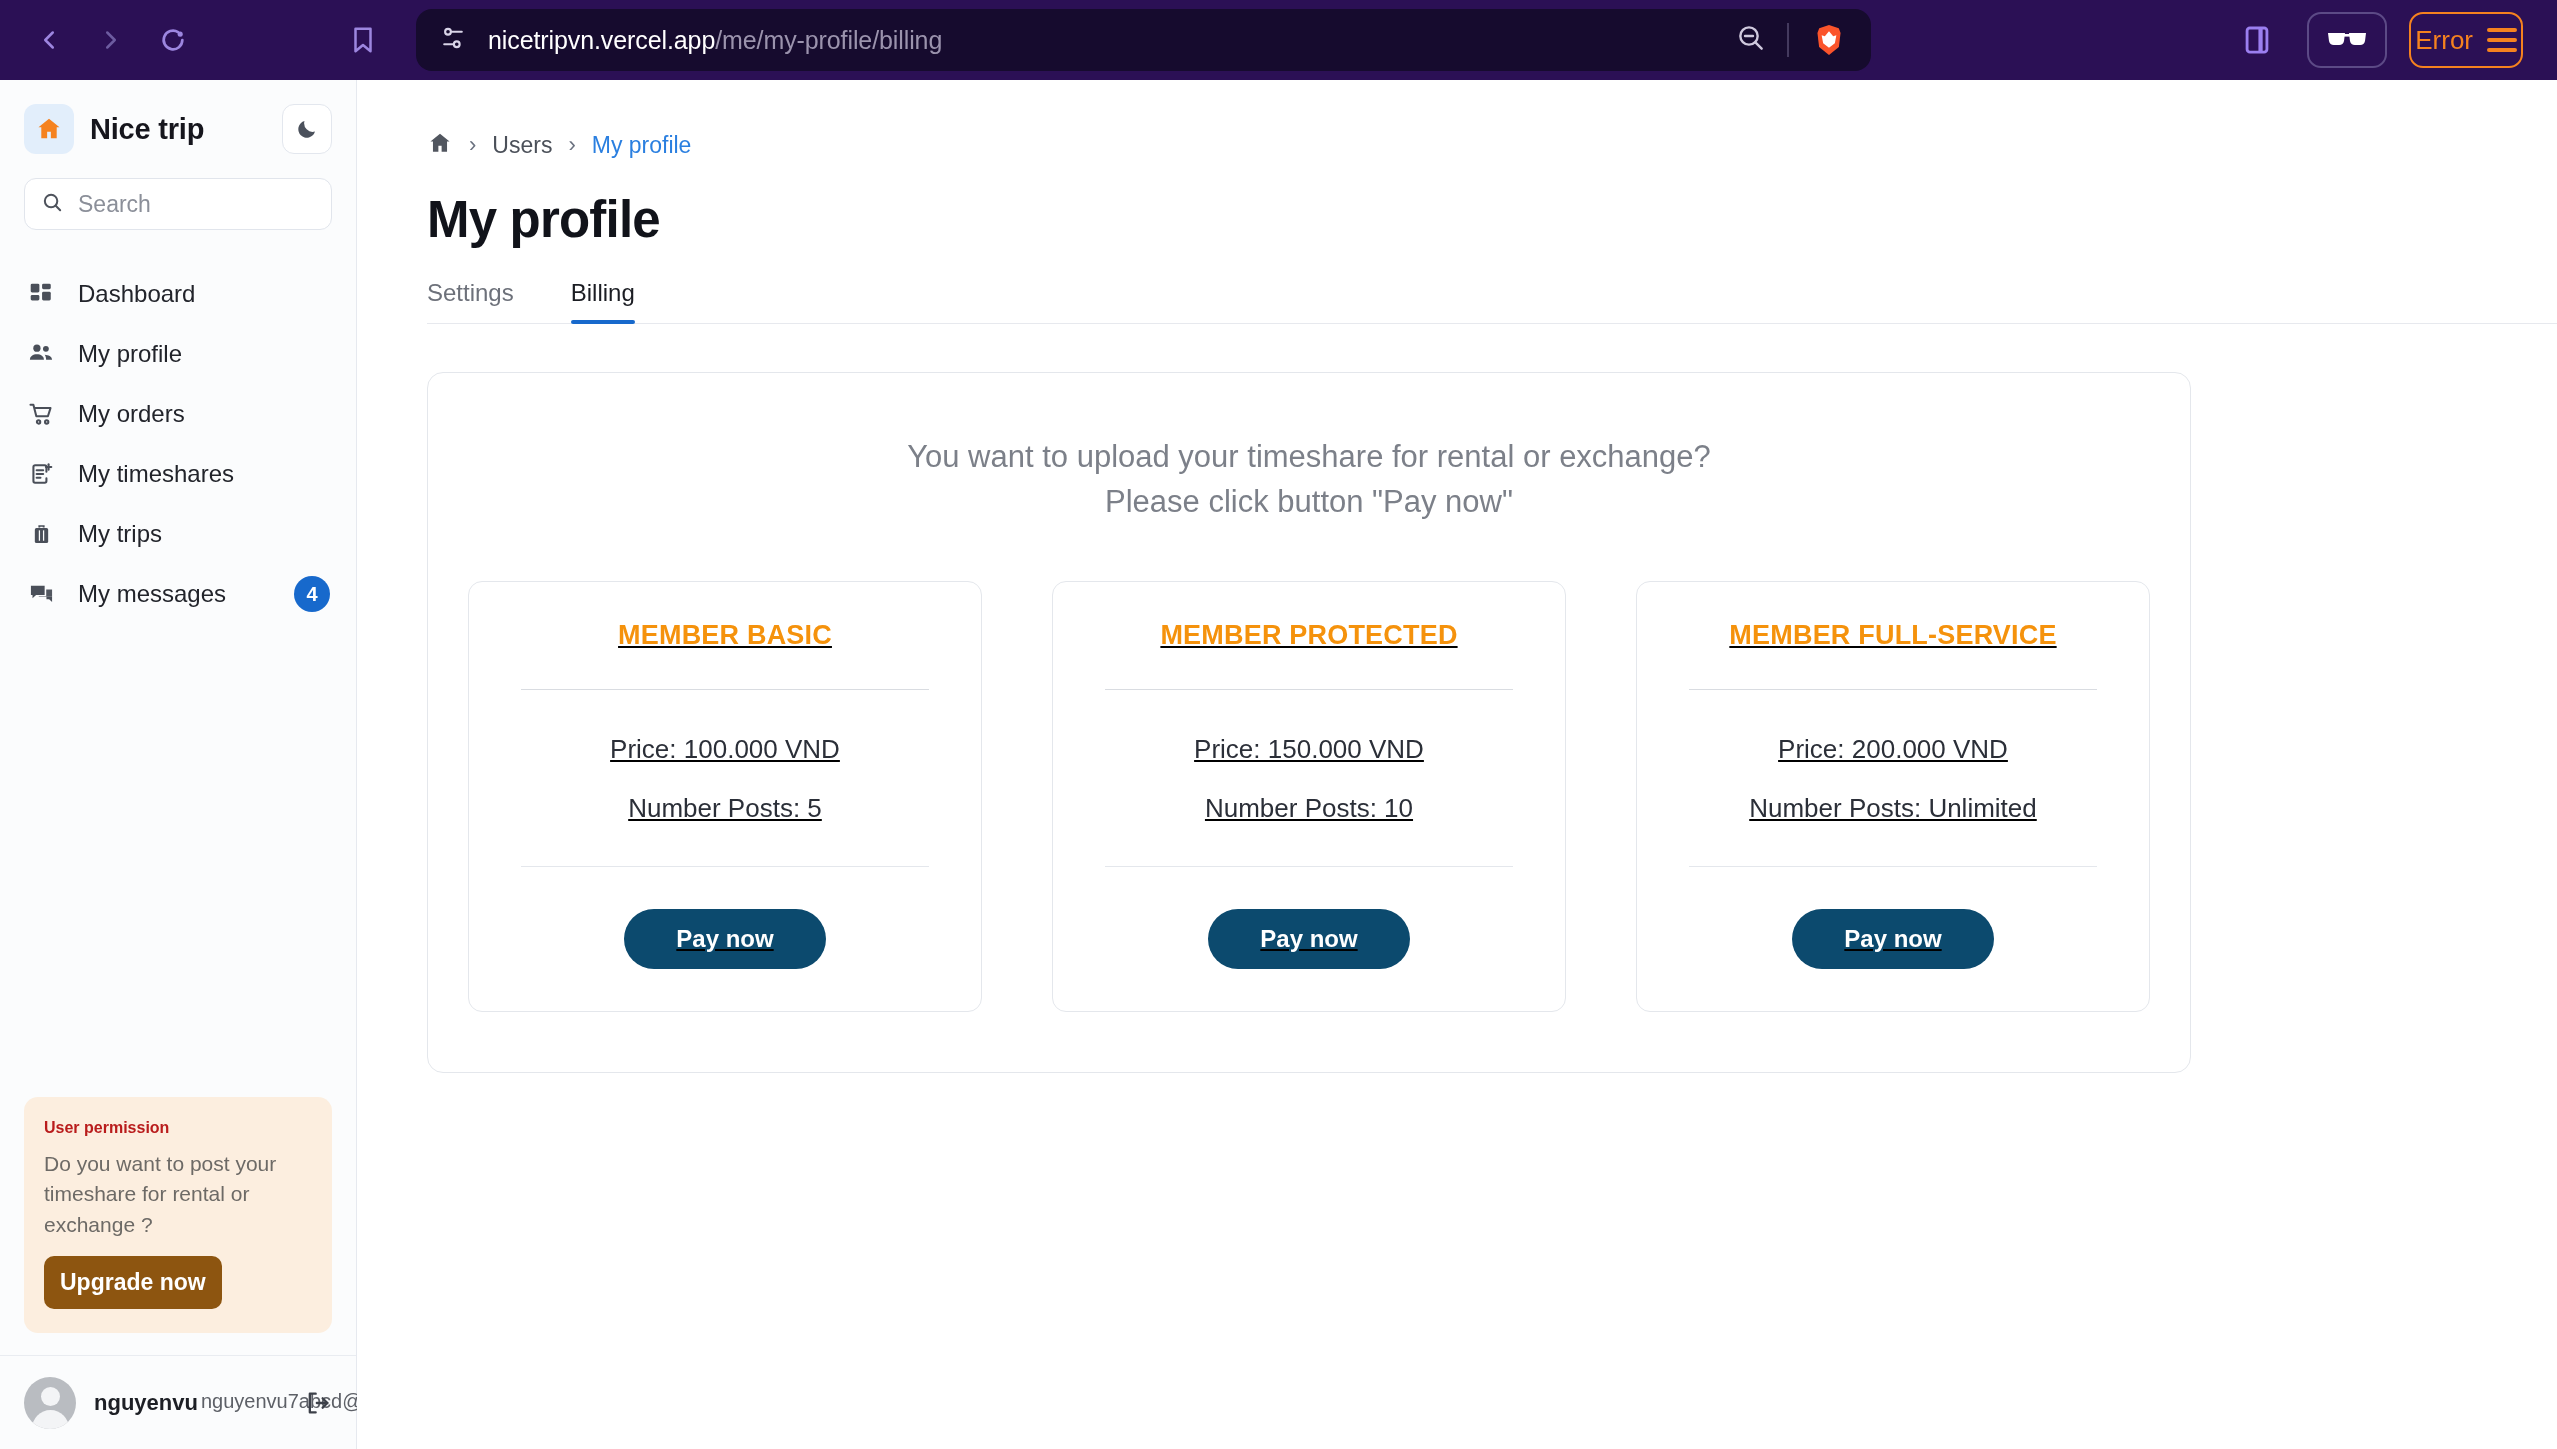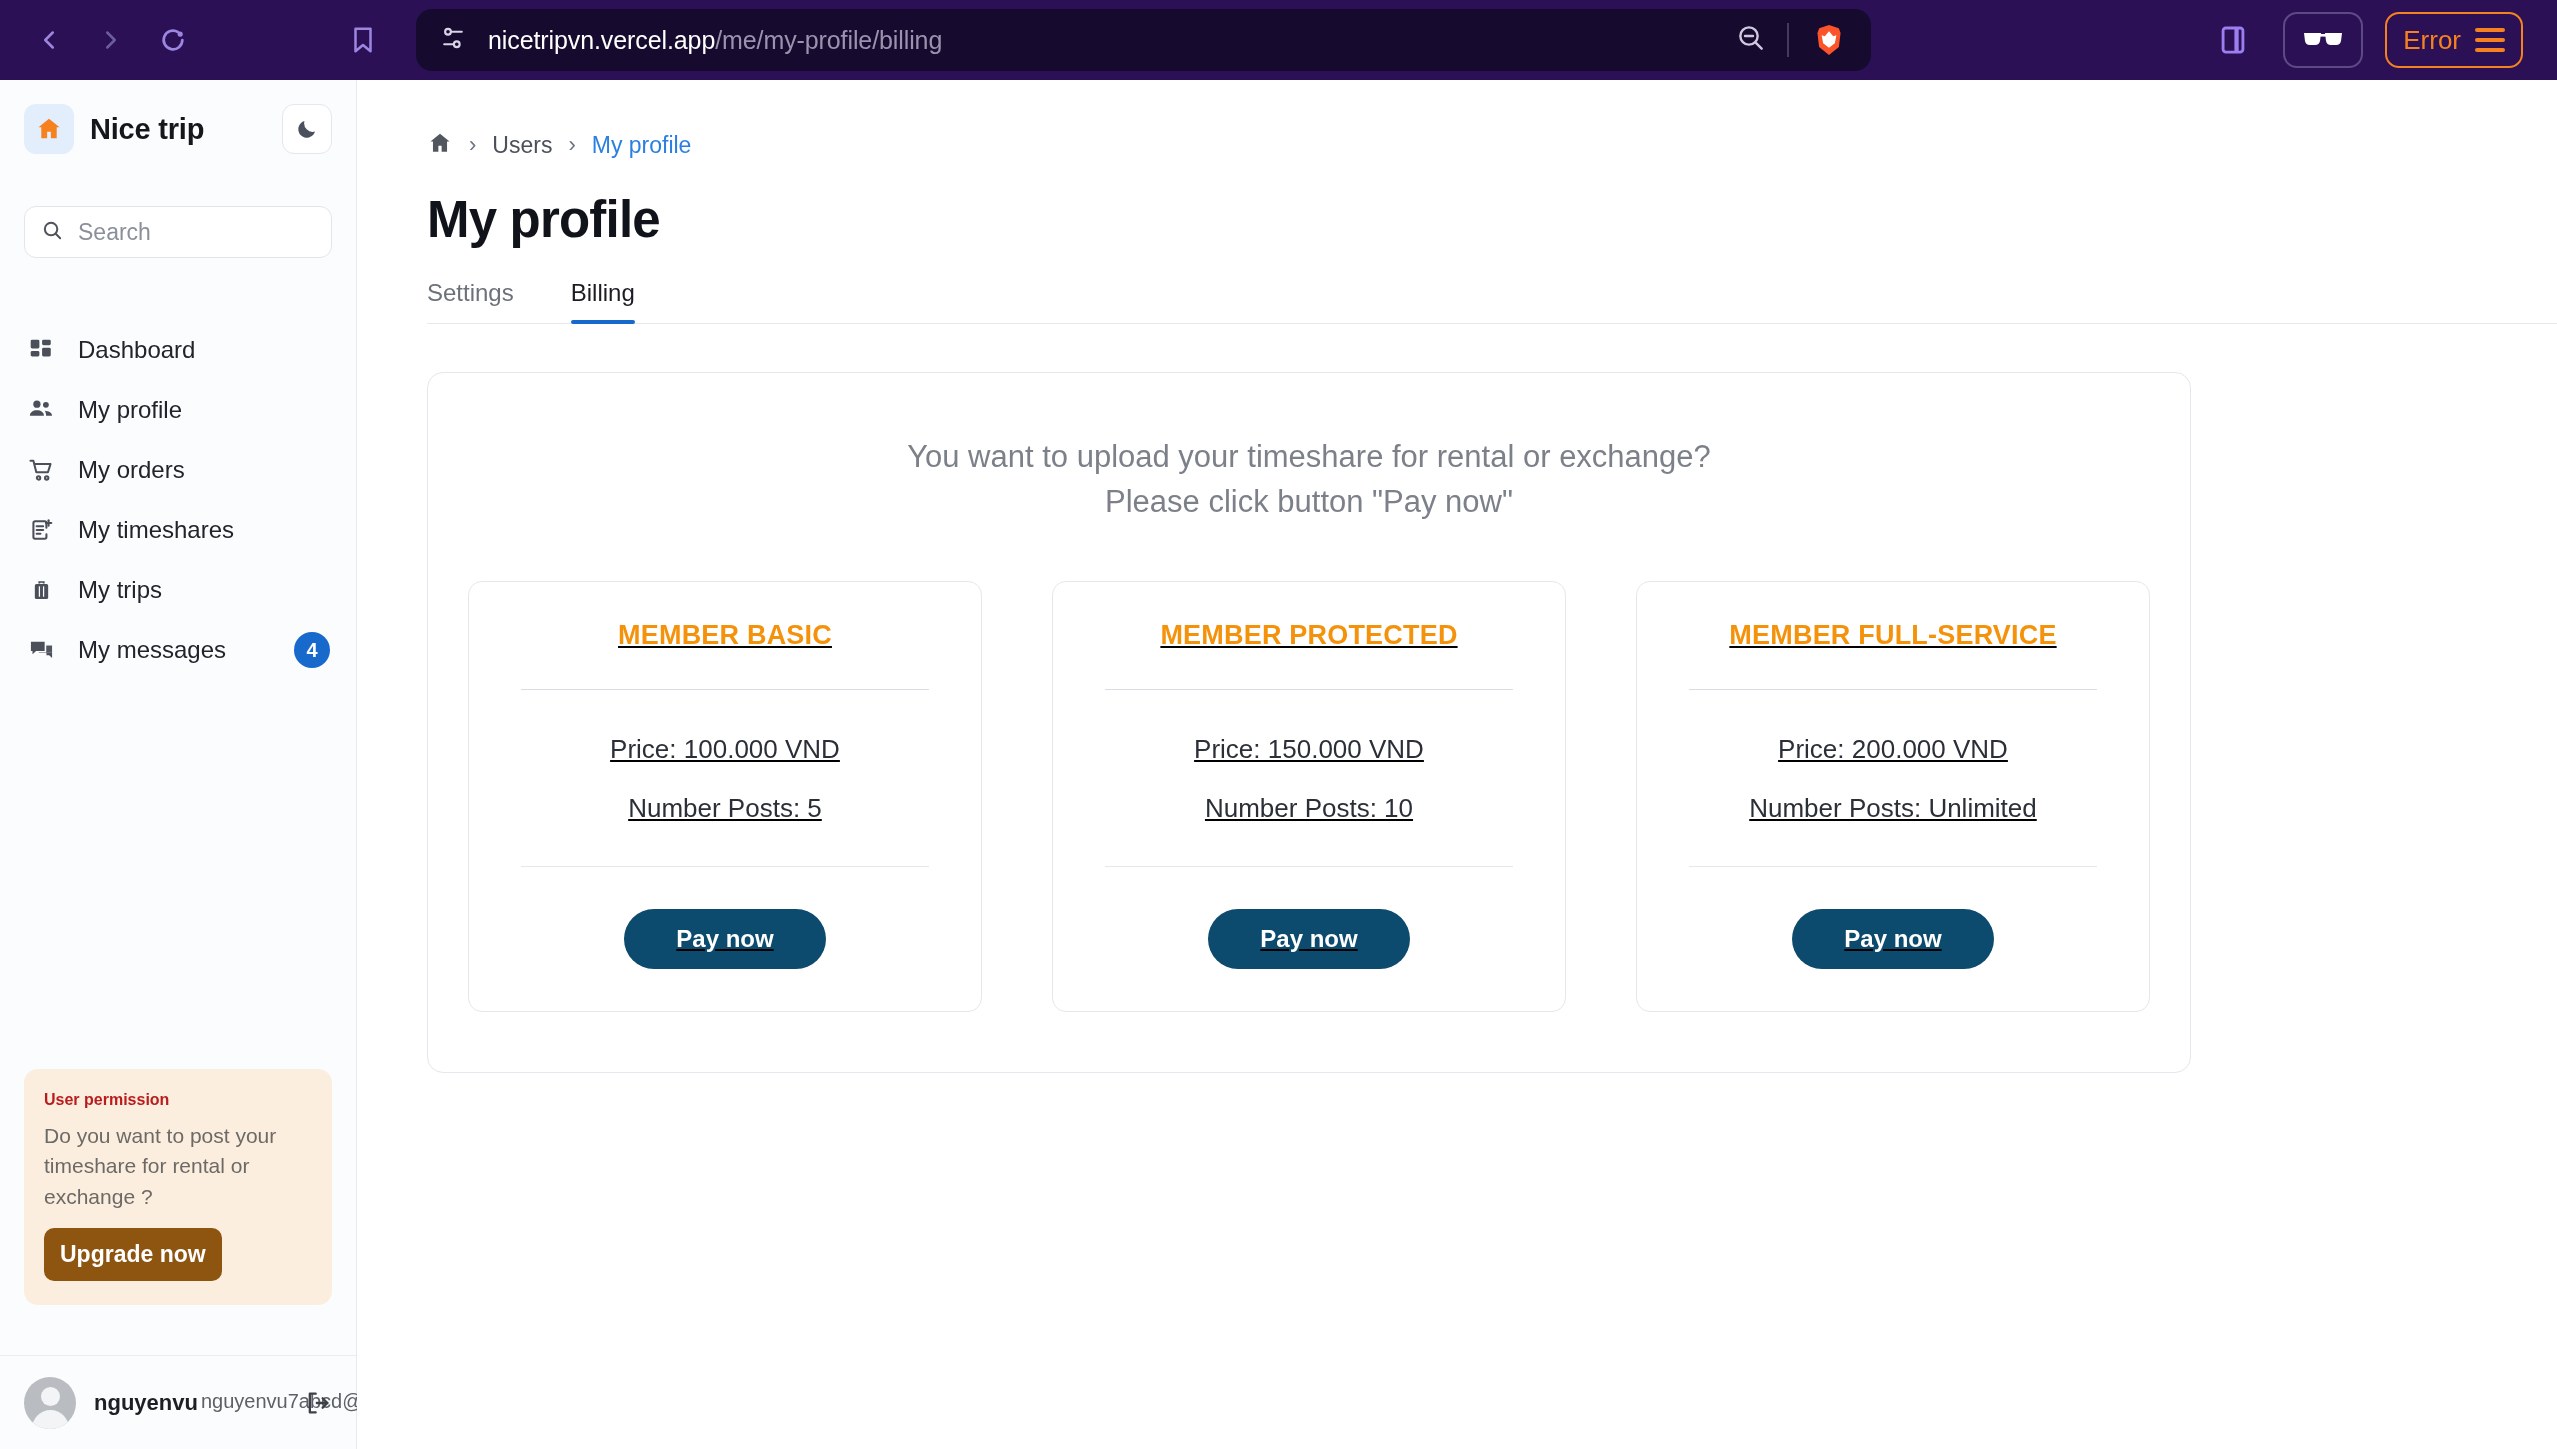--- a/index.html
+++ b/index.html
@@ -75,21 +75,21 @@
     width: 80px; height: 56px;
     border: 2px solid #5c4a86;
     border-radius: 14px;
     display: flex; align-items: center; justify-content: center;
   }
   .error-btn {
     height: 56px;
     border: 2px solid #f5821f;
     border-radius: 14px;
     display: flex; align-items: center; gap: 14px;
-    padding: 0 16px;
+    padding: 0 4px;
   }
   .error-label {
     color: #f5821f; font-size: 26px;
   }
   .hamburger { display: flex; flex-direction: column; gap: 6px; }
   .hamburger span {
     display: block; width: 30px; height: 4px;
     background: #f5821f; border-radius: 2px;
   }
 
@@ -102,21 +102,20 @@
   }
 
   
   .sidebar {
     width: 357px; height: 1369px;
     background: #fbfcfd;
     border-right: 1px solid #e6e9ef;
     display: flex; flex-direction: column;
     position: relative;
     flex: 0 0 357px;
-    gap: 28px;
   }
   .brand-row {
     display: flex; align-items: center;
     padding: 24px 24px 0 24px;
     gap: 16px;
   }
   .brand-icon {
     width: 50px; height: 50px;
     background: #e2eefb;
     border-radius: 12px;

